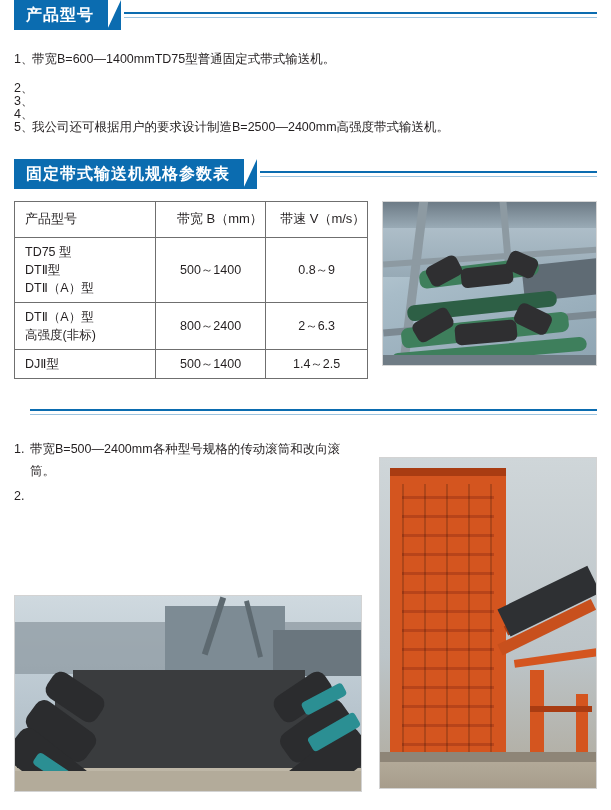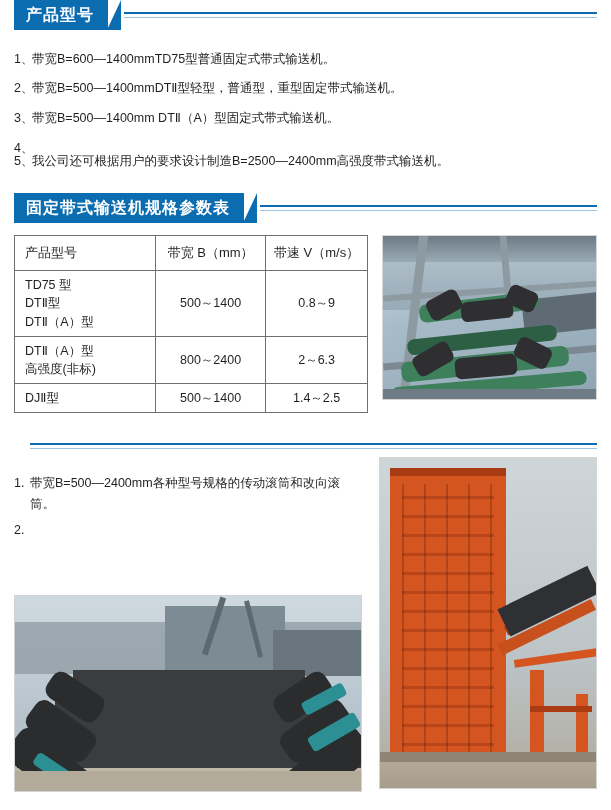--- a/index.html
+++ b/index.html
@@ -107,20 +107,21 @@
     text-align: center;
     font-size: 12.5px;
     font-weight: normal;
     padding: 5px 2px;
     line-height: 1.45;
     color: #231f20;
   }
   table.spec thead th {
     font-size: 13px;
     padding: 8px 2px;
+    text-align: right;
   }
   table.spec thead th:first-child { text-align: left; padding-left: 10px; }
   table.spec td.model { text-align: left; padding-left: 10px; }
   .col1 { width: 40%; }
   .col2 { width: 31%; }
   .col3 { width: 29%; }
 
   .spec-photo {
     margin-left: 14px;
     width: 218px;
@@ -204,25 +205,23 @@
   <div class="tail"></div>
 </div>
 
 <ul class="model-list">
   <li>
     <span class="num">1、</span>
     <span>带宽B=600—1400mmTD75型普通固定式带式输送机。</span>
   </li>
   <li>
     <span class="num">2、</span>
-    <span>带宽B=500—1400mmDTⅡ型轻型，普通型，重型固定带式输送机。</span>
   </li>
   <li>
     <span class="num">3、</span>
-    <span>带宽B=500—1400mm DTⅡ（A）型固定式带式输送机。</span>
   </li>
   <li>
     <span class="num">4、</span>
   </li>
   <li>
     <span class="num">5、</span>
     <span>我公司还可根据用户的要求设计制造B=2500—2400mm高强度带式输送机。</span>
   </li>
 </ul>
 

